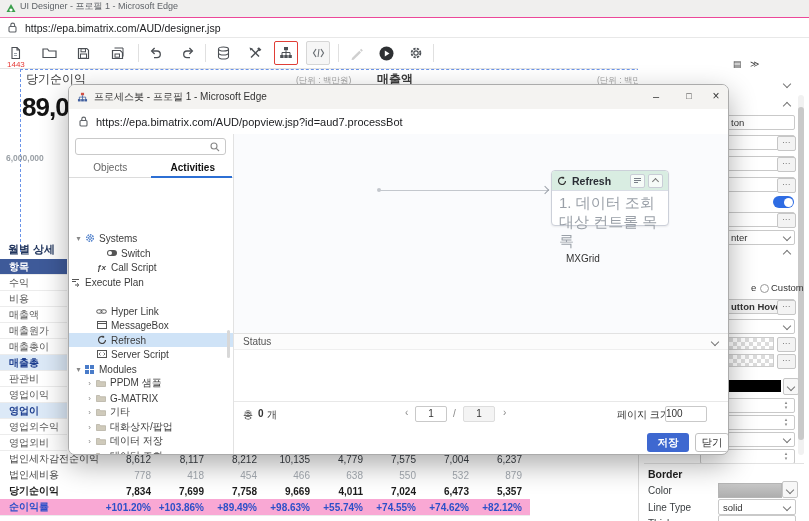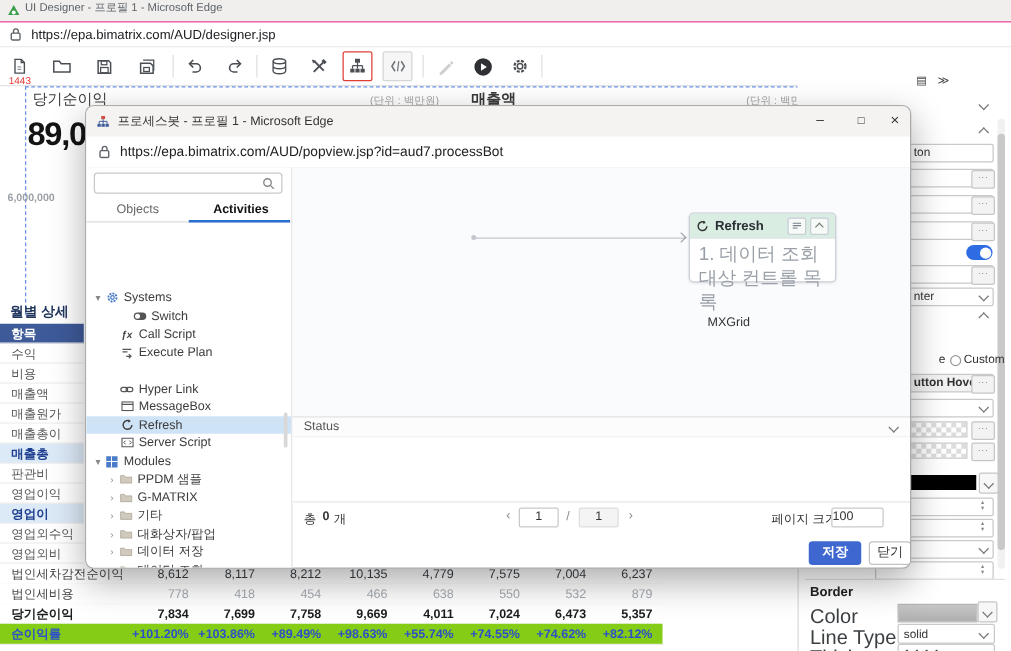--- a/index.html
+++ b/index.html
@@ -32,30 +32,30 @@
   .tbltitle{font-size:11px;font-weight:bold;color:#22365e;}
   .srow{left:0;width:67px;height:16px;border-bottom:1px solid #ececec;font-size:10px;color:#555;
     display:flex;align-items:center;padding-left:9px;box-sizing:border-box;background:#fff;}
   .srow.head{background:#3e5a99;color:#fff;font-weight:bold;}
   .srow.hl{background:#dce9f7;color:#1d3e8f;font-weight:bold;}
   .btrow{left:0;width:530px;height:16px;display:flex;border-bottom:1px solid #ececec;background:#fff;}
   .btrow .lb{width:105px;box-sizing:border-box;padding-left:9px;font-size:10px;color:#444;display:flex;align-items:center;}
   .btrow .cv{width:53px;box-sizing:border-box;padding-right:7px;font-size:10px;color:#3a3f45;display:flex;align-items:center;justify-content:flex-end;}
   .btrow.muted .cv{color:#a5abb2;}
   .btrow.bold .cv,.btrow.bold .lb{font-weight:bold;color:#1c1c1c;}
-  .btrow.pct{background:#84cc16;}
+  .btrow.pct{background:#f9a8d4;}
   .btrow.pct .cv,.btrow.pct .lb{font-weight:bold;color:#2c50c8;}
   
   .panel{left:638px;top:56px;width:171px;height:465px;background:#fff;}
   .pin{position:absolute;background:#fff;border:1px solid #c9c9c9;border-radius:2px;height:15px;box-sizing:border-box;}
   .pin.gray{background:#f2f2f2;}
   .ebtn{position:absolute;width:17px;height:13px;border:1px solid #c6c6c6;border-radius:2px;background:#f3f3f3;
     font-size:7px;letter-spacing:.5px;color:#555;text-align:center;line-height:12px;}
   .pfrag{position:absolute;font-size:9.5px;color:#333;}
-  .plabel{position:absolute;font-size:16px;color:#3c4043;}
+  .plabel{position:absolute;font-size:10px;color:#3c4043;}
   .checker{position:absolute;height:13px;border:1px solid #ccc;box-sizing:border-box;
     background:repeating-conic-gradient(#dcdcdc 0% 25%, #ffffff 0% 50%) 0 0/8px 8px;}
   .toggle{position:absolute;width:21px;height:12px;border-radius:6px;background:#2e6ce3;}
   .toggle .knob{position:absolute;right:1.5px;top:1.5px;width:9px;height:9px;border-radius:50%;background:#fff;}
   .stepper-ar{position:absolute;width:10px;display:flex;flex-direction:column;align-items:center;font-size:5px;line-height:4.5px;color:#888;}
   .vbtn{position:absolute;width:14px;height:15px;border:1px solid #c6c6c6;border-radius:2px;background:#f7f7f7;display:flex;align-items:center;justify-content:center;}
   
   .popup{left:68px;top:84px;width:661px;height:371px;background:#fff;border:1px solid #ababab;border-radius:7px;
     box-shadow:0 10px 28px rgba(0,0,0,.32);box-sizing:border-box;overflow:hidden;}
   .ptitle{position:absolute;left:0;top:0;width:100%;height:24px;background:#f4f3f1;border-bottom:1px solid #e0dedd;display:flex;align-items:center;}
@@ -435,21 +435,21 @@
             <span class="swpill">
               <span></span>
             </span>
           </span>
           <span>Switch</span>
         </div>
       <div class="ti" style="top:126px;padding-left:26px">
           <span class="tico fxi">ƒx</span>
           <span>Call Script</span>
         </div>
-      <div class="ti" style="top:141px;padding-left:26px">
+      <div class="ti" style="top:141px;">
           <span class="tico">
             <svg width="9" height="9" viewBox="0 0 9 9">
               <path d="M1 1.5 h7 M1 3.5 h4" stroke="#555" fill="none"></path>
               <path d="M4 7 h3.5 M6 5.3 L7.8 7 6 8.7" stroke="#555" fill="none"></path>
             </svg>
           </span>
           <span>Execute Plan</span>
         </div>
       <div class="ti" style="top:170px;padding-left:26px">
           <span class="tico">

